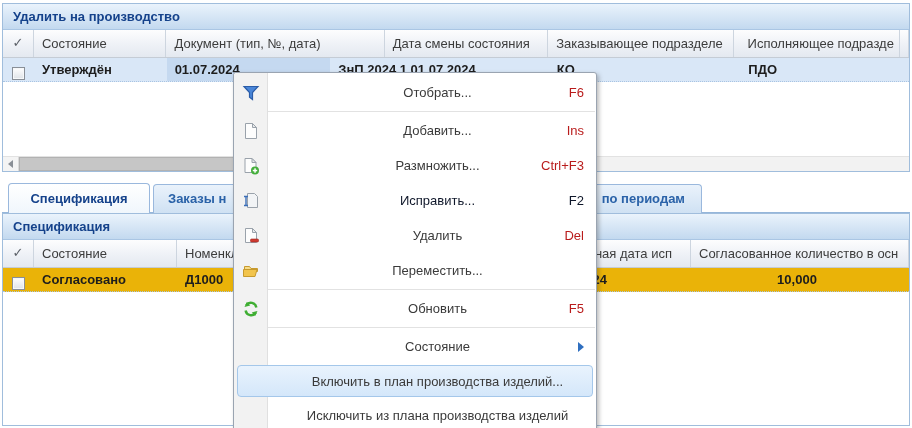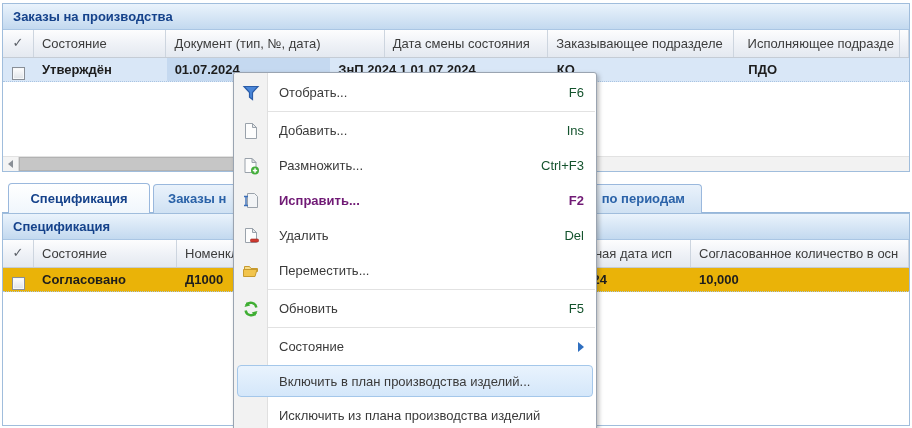--- a/index.html
+++ b/index.html
@@ -33,21 +33,21 @@
 
   
   .oc0{width:31px;} .oc1{width:133px;} .oc2{width:164px;} .oc3{width:219px;}
   .oc4{width:186px;} .oc5{width:161px;margin-left:6px;} .oc6{flex:1;}
   #orders-row { background:#d9e7f7; }
   #orders-row .sel-cell { background:#c5d9f0; }
 
   
   .sc0{width:31px;} .sc1{width:143px;} .sc2{width:339px;} .sc3{width:175px;} .sc4{flex:1;}
   #spec-row { background:#eab308; }
-  .qty-cell { text-align:left; padding-right:14px; }
+  .qty-cell { text-align:center; padding-right:14px; }
   .date-cell-spec { padding-left:26px; }
 
   
   .hscroll { position:absolute; left:0; right:0; bottom:0; height:15px;
     background:#f2f2f2; border-top:1px solid #e2e2e2; display:flex; }
   .hs-btn { width:16px; height:14px; background:#f4f4f4; border-right:1px solid #dadada;
     display:flex; align-items:center; justify-content:center; }
   .hs-arrow-left { width:0; height:0; border-top:4px solid transparent;
     border-bottom:4px solid transparent; border-right:5px solid #8a8f96; }
   .hs-thumb { width:392px; height:14px; background:#c6c6c6; border:1px solid #b2b2b2; }
@@ -65,43 +65,43 @@
   #tab-3 { left:480px; width:220px; text-align:right; padding-right:16px; }
   #tab-1 { left:6px;  width:142px; text-align:center; }
 
   
   #context-menu { position:absolute; left:233px; top:72px; width:364px; height:370px;
     background:#ffffff; border:1px solid #9aa4b1; border-radius:3px;
     box-shadow:2px 2px 4px rgba(60,60,60,.35); padding-top:2px; z-index:50; }
   #context-menu .gutter { position:absolute; left:0; top:0; bottom:0; width:34px;
     background:#f2f2f2; border-right:1px solid #e0e0e0; border-radius:3px 0 0 3px; }
   .menu-item { position:relative; height:35px; display:flex; align-items:center;
-    color:#3a3a3a; }
+    color:#3a3a3a;justify-content:center; }
   .menu-item .mi-icon { position:absolute; left:7px; width:20px; height:20px; }
   .menu-item .mi-label { padding-left:45px; white-space:nowrap; }
-  .menu-item .mi-shortcut { position:absolute; right:12px; color:#14532d; }
-  .menu-item.bold .mi-label, .menu-item.bold .mi-shortcut { font-weight:bold; color:#701a75; }
+  .menu-item .mi-shortcut { position:absolute; right:12px; color:#b91c1c; }
+  .menu-item.bold .mi-label, .menu-item.bold .mi-shortcut { font-weight:normal; color:#0f172a; }
   .menu-sep { height:1px; background:#e2e2e2; margin:1px 1px; }
   .menu-item.highlighted { height:34px; }
   .menu-item.highlighted .hl-box { position:absolute; left:3px; right:3px; top:1px; bottom:1px;
     background:linear-gradient(#e9f3fd,#d4e7fa); border:1px solid #a4c7ea; border-radius:4px; }
   .menu-item .mi-label { position:relative; }
   .submenu-arrow { position:absolute; right:12px; width:0; height:0;
     border-top:5px solid transparent; border-bottom:5px solid transparent;
     border-left:6px solid #2f6fc0; }
 
   .svg-icon { width:18px; height:18px; display:block; margin:1px; }
 </style>
 </head>
 <body>
 
 <div id="stage">
 
   <div id="orders-panel" class="panel">
-    <div class="panel-title">Заказы на производства</div>
+    <div class="panel-title">Удалить на производство</div>
 
     <div class="grid-header">
       <div class="gh-cell oc0 check-col checkmark">✓</div>
       <div class="gh-cell oc1">Состояние</div>
       <div class="gh-cell oc3">Документ (тип, №, дата)</div>
       <div class="gh-cell oc2">Дата смены состояния</div>
       <div class="gh-cell oc4">Заказывающее подразделе</div>
       <div class="gh-cell oc5">Исполняющее подразде</div>
       <div class="gh-cell oc6">Д</div>
     </div>

